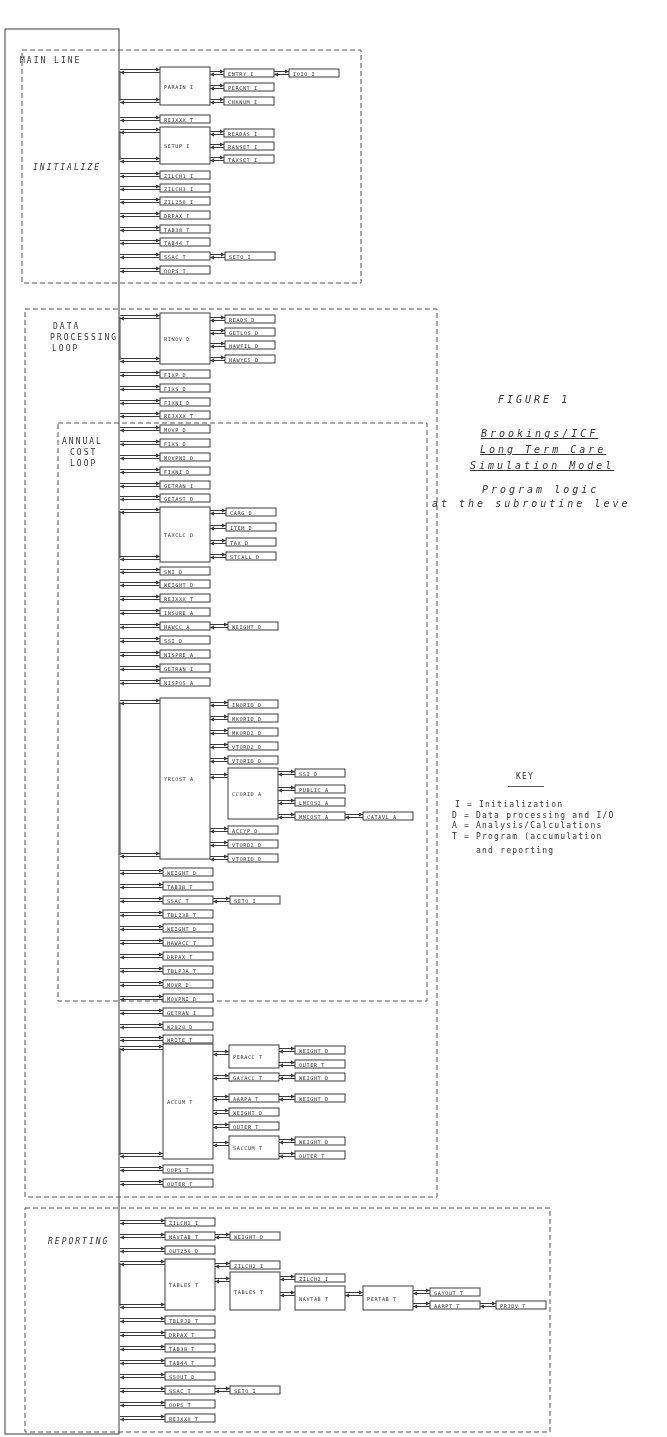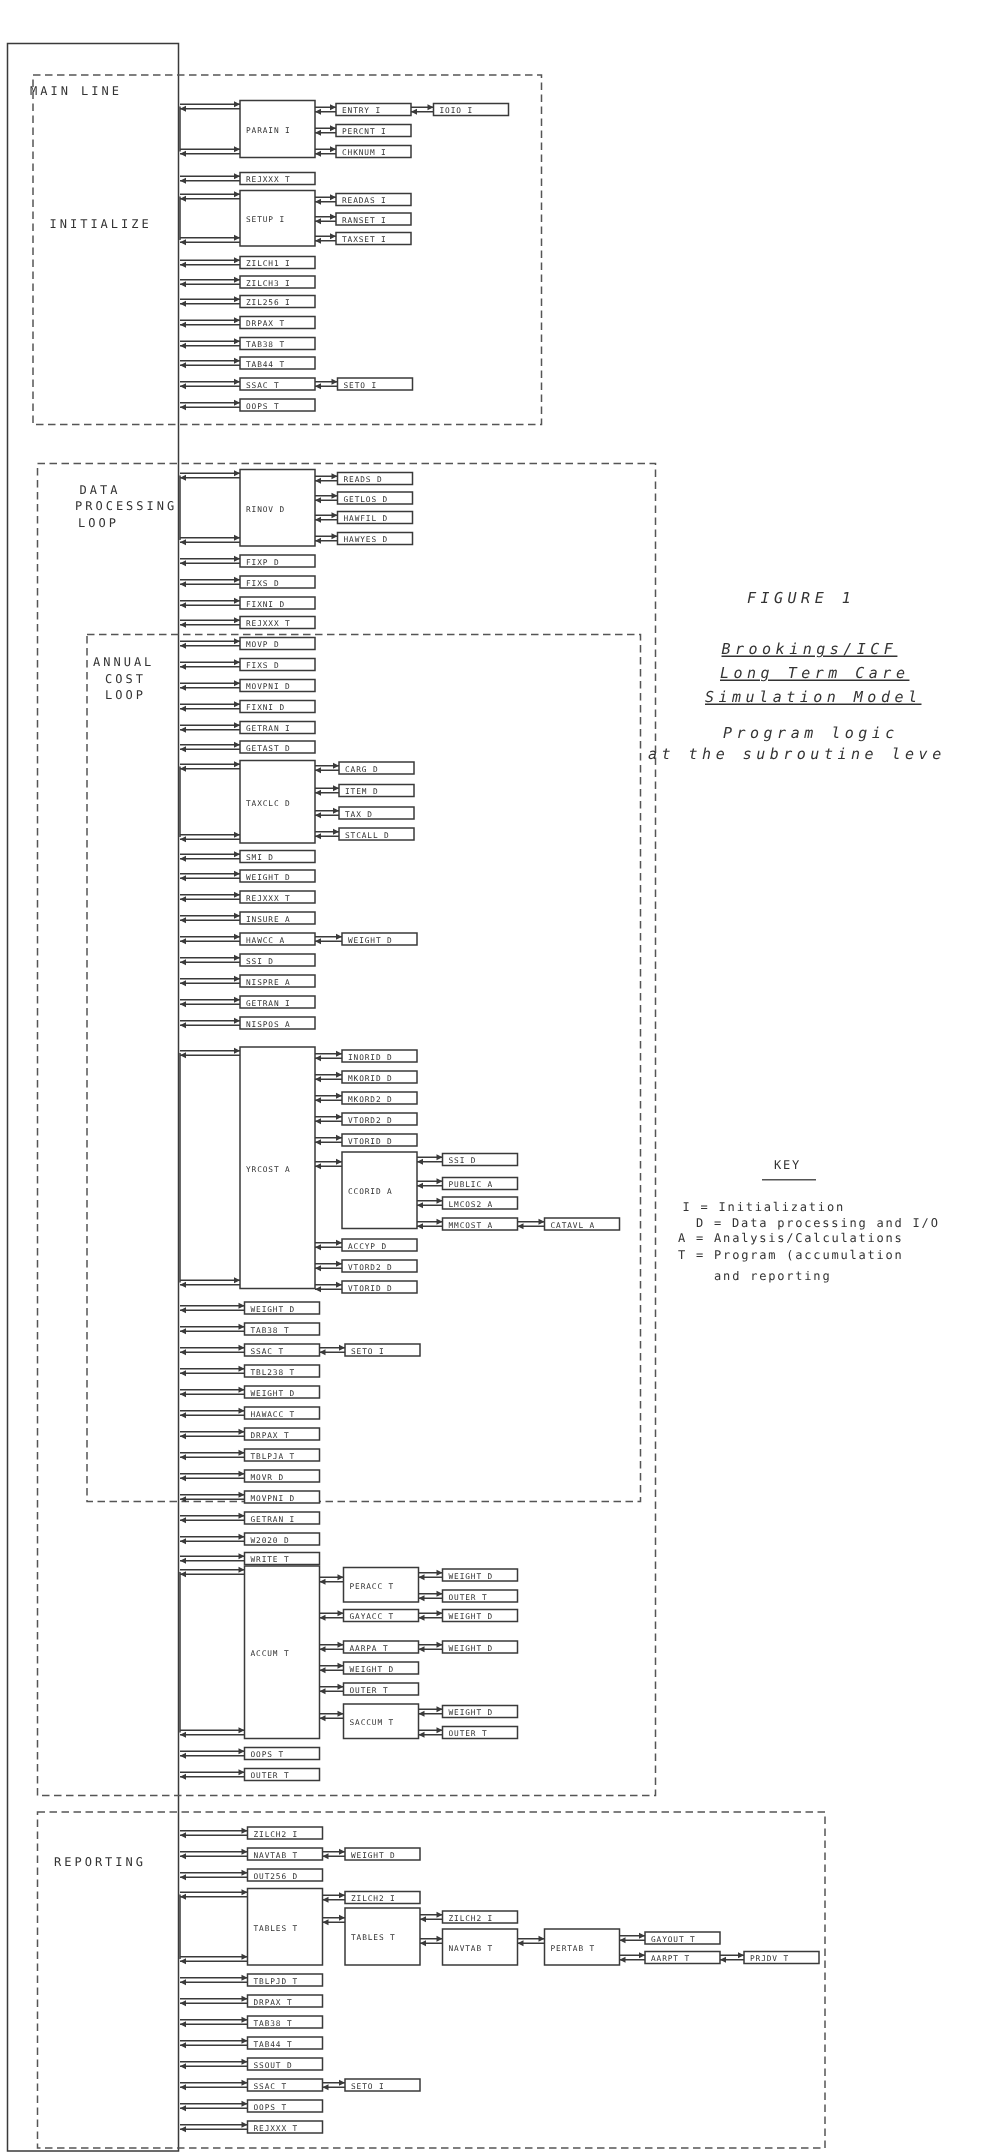--- a/index.html
+++ b/index.html
@@ -1220,35 +1220,35 @@
         <text x="169" y="1406.5" font-size="5.2" font-family="DejaVu Sans Mono, monospace" letter-spacing="0.6" fill="#333">OOPS    T</text>
       </g>
       <g>
         <rect x="165" y="1414" width="50" height="8" fill="#fff" stroke="#3a3a3a" stroke-width="1"></rect>
         <text x="169" y="1420.5" font-size="5.2" font-family="DejaVu Sans Mono, monospace" letter-spacing="0.6" fill="#333">REJXXX  T</text>
       </g>
     </g>
 </svg>
 
 <div class="txt lbl" style="left:20px;top:37px;margin-top:19px;">MAIN LINE</div>
-<div class="txt lbl" style="left:33px;top:145px;">INITIALIZE</div>
+<div class="txt lbl" style="left:33px;top:163px;font-style:italic;">INITIALIZE</div>
 <div class="txt lbl" style="left:53px;top:322px;text-align:center;">DATA</div>
 <div class="txt lbl" style="left:30px;top:333px;padding-left:20px;">PROCESSING</div>
 <div class="txt lbl" style="left:52px;top:344px;">LOOP</div>
 <div class="txt lbl" style="left:62px;top:437px;">ANNUAL</div>
 <div class="txt lbl" style="left:70px;top:448px;">COST</div>
 <div class="txt lbl" style="left:70px;top:459px;">LOOP</div>
-<div class="txt lbl" style="left:36px;top:1237px;">REPORTING</div>
+<div class="txt lbl" style="left:48px;top:1237px;font-style:italic;">REPORTING</div>
 
 <div class="txt fig" style="left:498px;top:394px;">FIGURE 1</div>
 <div class="txt fig" style="left:481px;top:428px;text-decoration:underline;">Brookings/ICF</div>
 <div class="txt fig" style="left:480px;top:444px;text-decoration:underline;">Long Term Care</div>
 <div class="txt fig" style="left:470px;top:460px;text-decoration:underline;">Simulation Model</div>
 <div class="txt fig" style="left:482px;top:484px;">Program logic</div>
 <div class="txt fig" style="left:432px;top:498px;">at the subroutine leve</div>
 
 <div class="txt key" style="left:516px;top:772px;">KEY</div>
 <div style="position:absolute;left:508px;top:786px;width:36px;border-top:1px solid #555;"></div>
 <div class="txt key" style="left:455px;top:800px;">I = Initialization</div>
-<div class="txt key" style="left:464px;top:811px;">D = Data processing and I/O</div>
+<div class="txt key" style="left:452px;top:811px;">D = Data processing and I/O</div>
 <div class="txt key" style="left:452px;top:821px;">A = Analysis/Calculations</div>
 <div class="txt key" style="left:452px;top:832px;">T = Program (accumulation</div>
 <div class="txt key" style="left:452px;top:846px;text-align:center;">    and reporting</div>
 
 </body></html>

